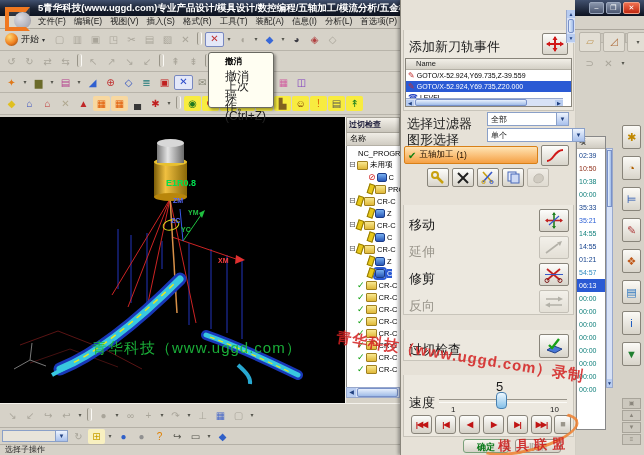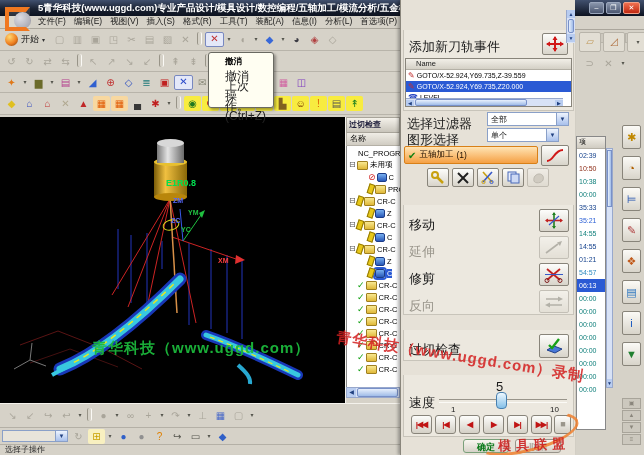--- a/index.html
+++ b/index.html
@@ -33,21 +33,21 @@
   #startBtn .sphere{width:13px;height:13px;border-radius:50%;background:radial-gradient(circle at 35% 30%,#ffd870,#f08020 55%,#7a3808)}
   #startBtn .caret{font-size:6px;color:#333}
   
   #tooltip{position:absolute;left:208px;top:52px;width:66px;height:56px;background:#fffef2;border:1px solid #6a6a62;
     box-shadow:2px 2px 3px rgba(0,0,0,.35);z-index:30;padding:3px 16px;box-sizing:border-box;border-radius:3px}
   #tooltip .tt1{font-weight:bold;font-size:8.5px;margin-bottom:3px}
   #tooltip .tt2,#tooltip .tt3{font-size:12px;color:#222;line-height:10px}
   
   #viewport{position:absolute;left:0;top:117px;width:345px;height:286px;background:#000;overflow:hidden}
   .vp-label{position:absolute;font-size:7px;font-weight:bold;line-height:8px}
-  #wmGreen{position:absolute;left:92px;top:222px;font-size:15px;font-weight:bold;color:#1cb83c;opacity:.95;white-space:nowrap;letter-spacing:1px}
+  #wmGreen{position:absolute;left:92px;top:222px;font-size:15px;font-weight:normal;color:#1cb83c;opacity:.95;white-space:nowrap;letter-spacing:1px}
   
   #navigator{position:absolute;left:345px;top:117px;width:55px;height:286px;background:#d6d2c8;border-left:1px solid #f4f2ec;box-sizing:border-box;overflow:hidden}
   .nav-title{height:14px;font-size:8px;font-weight:bold;color:#1a1a38;background:linear-gradient(#f4f1ea,#c9c5bb);
     border:1px solid #a8a49a;line-height:13px;padding-left:2px;white-space:nowrap;overflow:hidden}
   .nav-colhdr{height:12px;font-size:8px;background:linear-gradient(#f0ede6,#d0ccc2);border:1px solid #b4b0a6;border-top:none;line-height:11px;padding-left:3px}
   #navTree{background:#fff;height:240px;border-left:1px solid #888;overflow:hidden;padding-top:1px}
   .trow{height:12px;display:flex;align-items:center;font-size:7.5px;white-space:nowrap;padding-left:2px}
   .trow.ind1{padding-left:13px}
   .trow .exp{width:8px;font-size:8px;color:#555;flex:none;line-height:10px}
   .trow .ki{display:none;flex:none;margin-right:1px}
@@ -576,21 +576,21 @@
     <div class="thumb"></div>
     <div class="arr">▼</div>
   </div>
 
   <span class="fieldlabel" style="left:6px;top:115px">选择过滤器</span>
   <span class="combo" style="position:absolute;left:86px;top:112px;width:82px;height:14px">
     <span>全部</span>
     <span class="cbtn">▼</span>
   </span>
   <span class="fieldlabel" style="left:6px;top:131px">图形选择</span>
-  <span class="combo" style="position:absolute;left:86px;top:128px;width:72px;height:14px">
+  <span class="combo" style="position:absolute;left:86px;top:128px;width:98px;height:14px">
     <span>单个</span>
     <span class="cbtn">▼</span>
   </span>
 
   <div class="orange-bar">
     <span class="chk">✔</span>
     <span>五轴加工</span>
     <span>(1)</span>
   </div>
   <div class="sqbtn" style="left:140px;top:145px;width:28px;height:21px">

